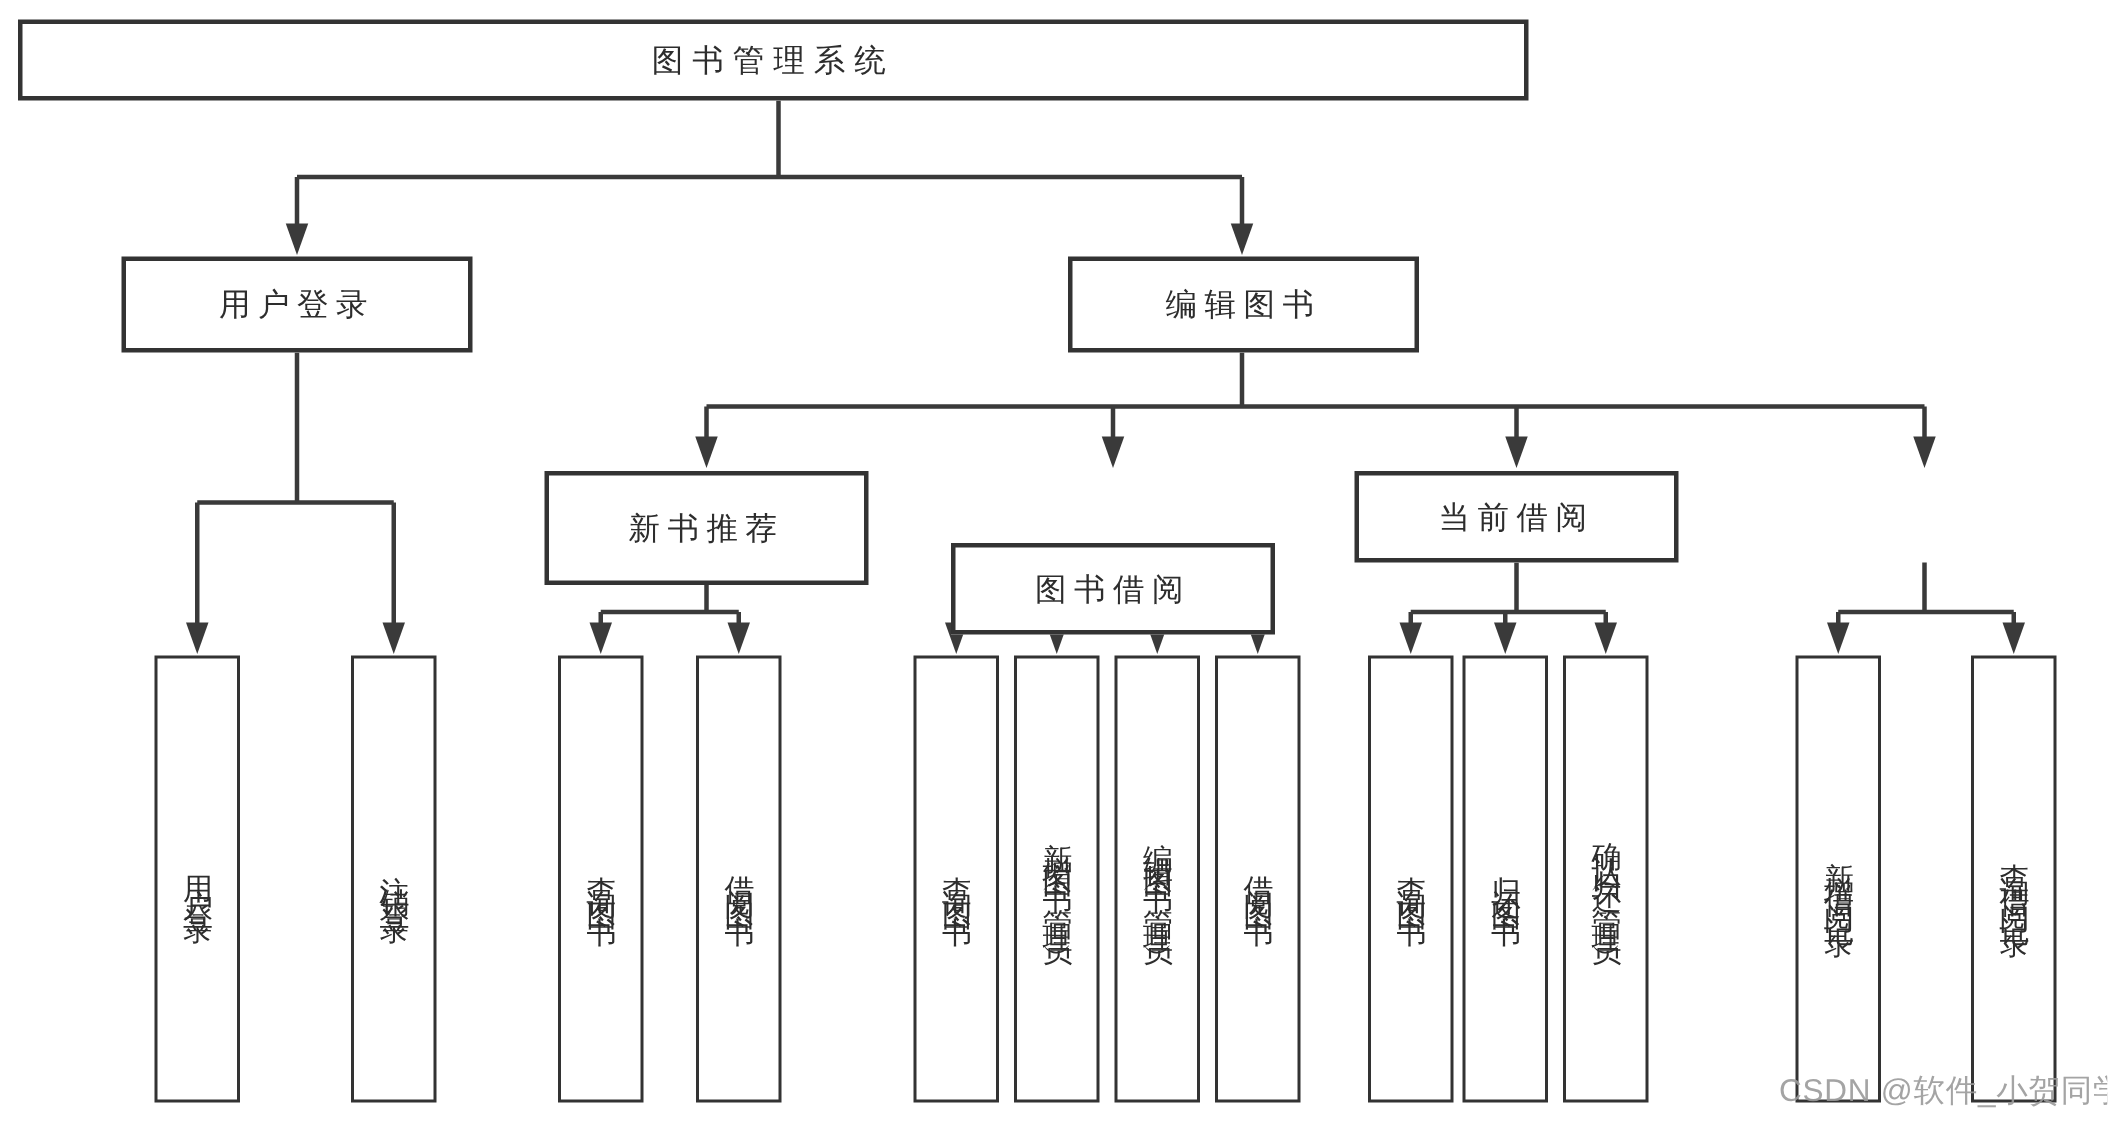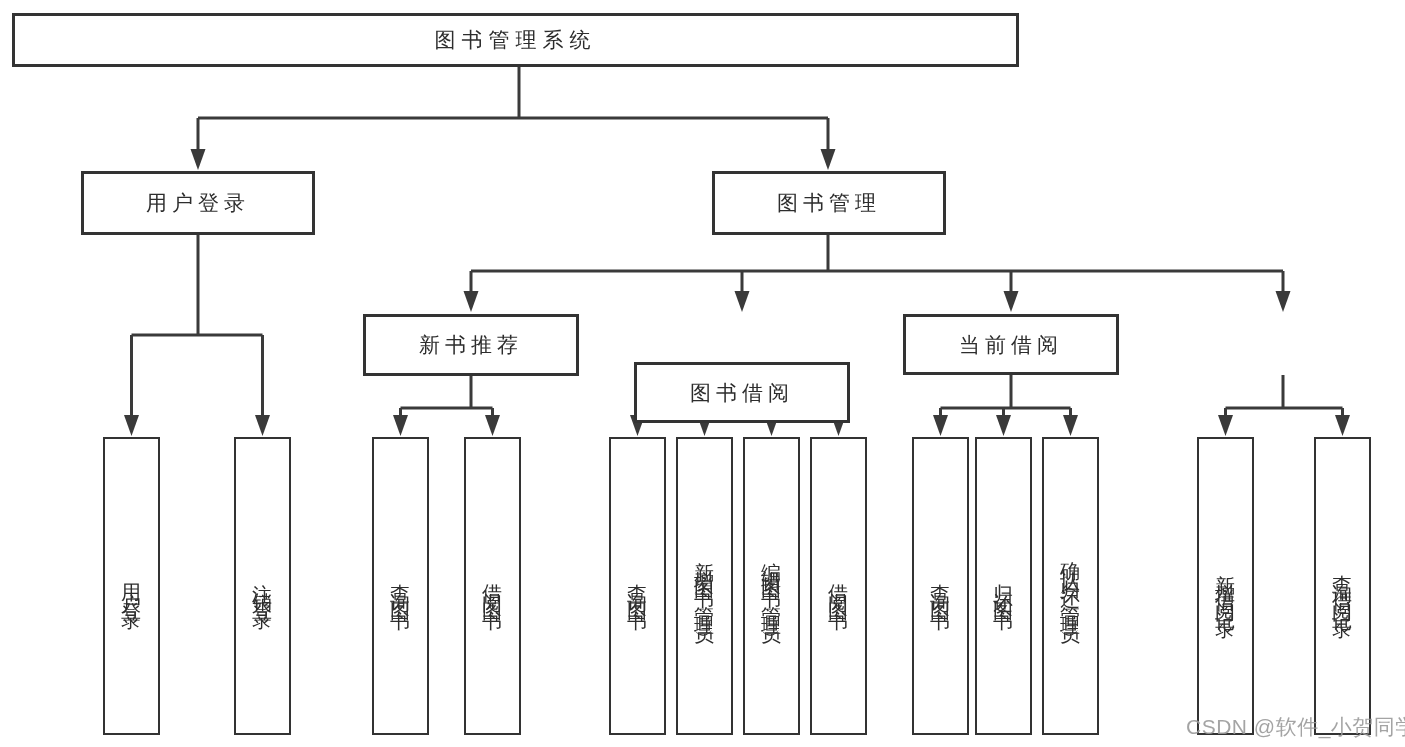--- a/index.html
+++ b/index.html
@@ -108,24 +108,24 @@
   </svg>
 
   <div class="node" style="left:12px; top:13px; width:1007px; height:54px; letter-spacing:6px;">
     <span>图书管理系统</span>
   </div>
 
   <div class="node" style="left:81px; top:171px; width:234px; height:64px;">
     <span>用户登录</span>
   </div>
   <div class="node" style="left:712px; top:171px; width:234px; height:64px;">
-    <span>图书管理</span>
+    <span>编辑图书</span>
   </div>
 
-  <div class="node" style="left:363px; top:314px; width:216px; height:62px;">
+  <div class="node" style="left:363px; top:314px; width:216px; height:76px;">
     <span>新书推荐</span>
   </div>
   <div class="node" style="left:634px; top:314px; width:216px; height:61px;margin-top:48px;">
     <span>图书借阅</span>
   </div>
   <div class="node" style="left:903px; top:314px; width:216px; height:61px;align-items:center;">
     <span>当前借阅</span>
   </div>
 
   <div class="node leaf" style="left:103px; top:437px; width:57px; height:298px;">

